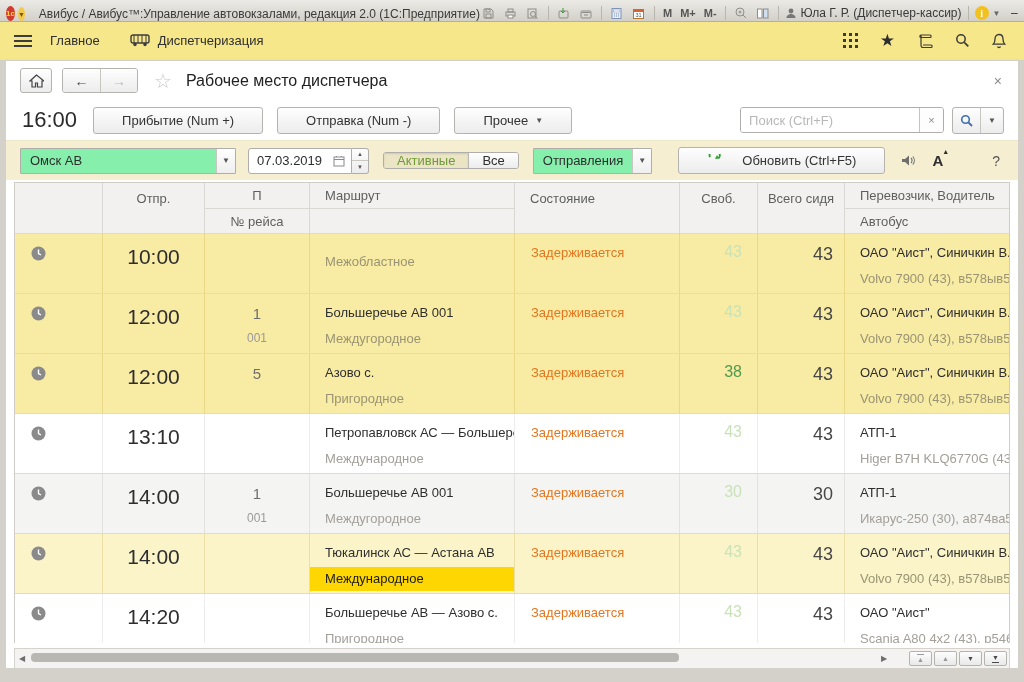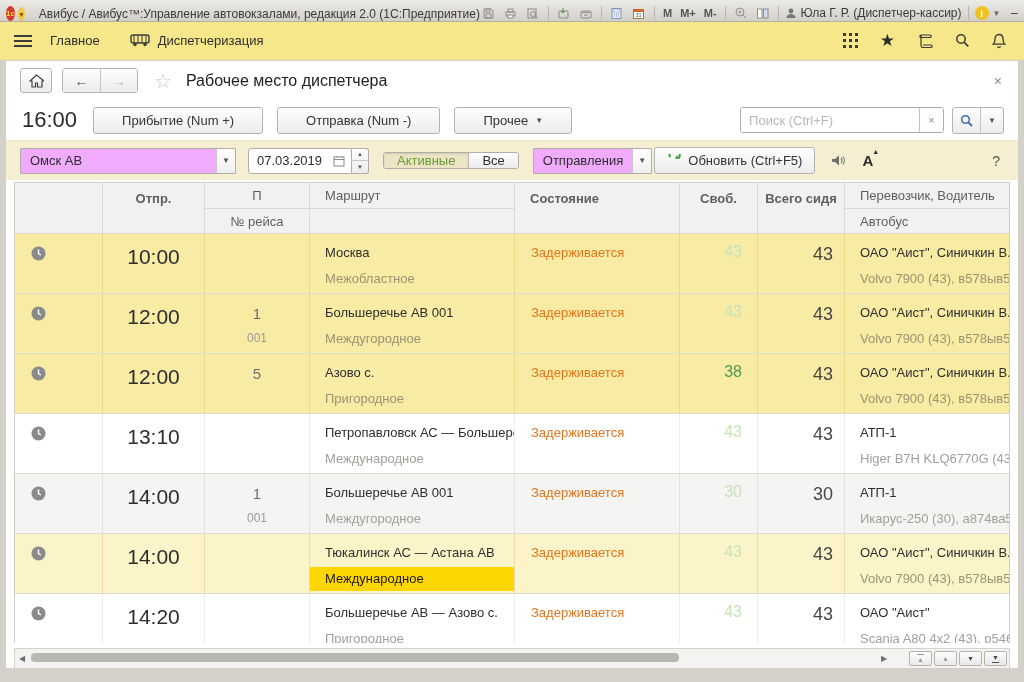--- a/index.html
+++ b/index.html
@@ -69,58 +69,58 @@
   .clearx { width:24px; display:flex; align-items:center; justify-content:center;
     border-left:1px solid #c5c3bf; background:#fdfdfd; color:#888; font-size:11px; }
   .searchbtn { display:flex; align-items:center; height:27px; margin-left:8px; padding:0; }
   .searchbtn .half { padding:0 7px; height:100%; display:flex; align-items:center; }
   .searchbtn .half + .half { border-left:1px solid #c7c5c0; }
 
   
   .filterrow { height:40px; background:#f5eed1; display:flex; align-items:center;
     padding:0 14px; border-top:1px solid #eee7cb; }
   .combo { display:flex; height:26px; border:1px solid #b0aeaa; border-radius:1px;
-    background:#f0abfc; overflow:hidden; }
+    background:#86efac; overflow:hidden; }
   .combo .val { padding:0 9px; font-size:13px; color:#2e2e2e; display:flex; align-items:center; }
   .combo .dd { width:19px; border-left:1px solid #c9c7c2; display:flex; align-items:center;
     justify-content:center; font-size:8px; color:#555; background:linear-gradient(#fefefe,#efefef); }
   .station { width:216px; } .station .val { flex:1; }
   .dategrp { display:flex; margin-left:12px; }
   .datebox { display:flex; align-items:center; height:26px; border:1px solid #b0aeaa;
     border-radius:3px 0 0 3px; background:#fff; padding:0 6px 0 8px; gap:6px; }
   .datebox input { border:0; outline:0; width:70px; font-size:13px; color:#2e2e2e; font-family:inherit; }
   .spinner { width:17px; height:26px; border:1px solid #b0aeaa; border-left:0; border-radius:0 3px 3px 0;
     display:flex; flex-direction:column; background:linear-gradient(#fefefe,#ececec); }
   .spinner span { flex:1; display:flex; align-items:center; justify-content:center;
     font-size:6px; color:#555; }
   .spinner span:first-child { border-bottom:1px solid #c9c7c2; }
   .toggle { display:flex; margin-left:14px; border:1px solid #b0aeaa; border-radius:3px;
     overflow:hidden; height:17px; }
   .tg { padding:0 13px; display:flex; align-items:center; font-size:13px; }
   .tg.active { background:#ebe5c6; color:#6f9a35; box-shadow:inset 0 1px 2px rgba(0,0,0,.12); }
   .tg.all { background:linear-gradient(#fefefe,#ececec); color:#2e2e2e; border-left:1px solid #b9b7b2; }
   .dir { margin-left:14px; }
-  .refreshbtn { margin-left:2px; height:27px; padding:0 12px; gap:7px; }
+  .refreshbtn { margin-left:26px; height:27px; padding:0 28px; gap:21px; }
   .soundico,.fontico { margin-left:16px; display:flex; align-items:center; }
   .fontico { font-size:15px; font-weight:bold; color:#2e2e2e; position:relative; }
   .fontico .up { position:absolute; top:-4px; right:-6px; font-size:7px; color:#2e2e2e; }
   .helpq { margin-left:auto; font-size:14px; color:#555; padding-right:4px; }
 
   
   .table { margin:2px 8px 0 8px; width:996px; border:1px solid #cfcdc6; border-bottom:0;
     font-size:13px; }
   .grid { display:grid; grid-template-columns:88px 102px 105px 205px 165px 78px 87px 164px; }
   .thead { background:#f2f1ef; color:#5f5f5f; height:50px; }
   .th { border-right:1px solid #d9d8d5; display:flex; flex-direction:column; }
   .th:last-child { border-right:0; }
   .th .h1,.th .h2 { height:25px; display:flex; align-items:center; }
   .th .h2 { border-top:1px solid #d9d8d5; }
   .th.center .h1,.th.center .h2 { justify-content:center; }
   .th.left .h1,.th.left .h2 { padding-left:15px; }
-  .th.merged { justify-content:flex-end;font-weight:bold; }
+  .th.merged { justify-content:flex-end; }
   .th.merged .h1 { height:50px; align-items:flex-start; padding-top:8px; }
 
   .trow { height:60px; border-top:1px solid #dedbd0; cursor:default; }
   .trow .c { border-right:1px solid rgba(0,0,0,0.07); padding-top:9px; overflow:hidden; white-space:nowrap; }
   .trow .c:last-child { border-right:0; }
   .r-yellow { background:#f8eba3; }
   .r-yellow .c { border-right-color:rgba(190,160,60,0.25); }
   .r-white { background:#ffffff; }
   .r-gray { background:#f4f4f2; }
   .r-sel { background:#fbf4c8; }
@@ -418,21 +418,20 @@
               <circle cx="7.5" cy="7.5" r="7" fill="#8a8a8a"></circle>
               <path d="M7.5 3.5V7.5L10 9" stroke="#fff" stroke-width="1.4" fill="none"></path>
             </svg>
           </div>
         <div class="c c-time">10:00</div>
         <div class="c c-plat">
             <span class="plat"></span>
             <span class="flight"></span>
           </div>
         <div class="c c-route">
-            <span class="l1">Москва</span>
             <span class="l2">Межобластное</span>
           </div>
         <div class="c c-status">
             <span class="l1">Задерживается</span>
           </div>
         <div class="c c-free free-pale">43</div>
         <div class="c c-total">43</div>
         <div class="c c-carrier">
             <span class="l1">ОАО "Аист", Синичкин В.</span>
             <span class="l2">Volvo 7900 (43), в578ыв55</span>

